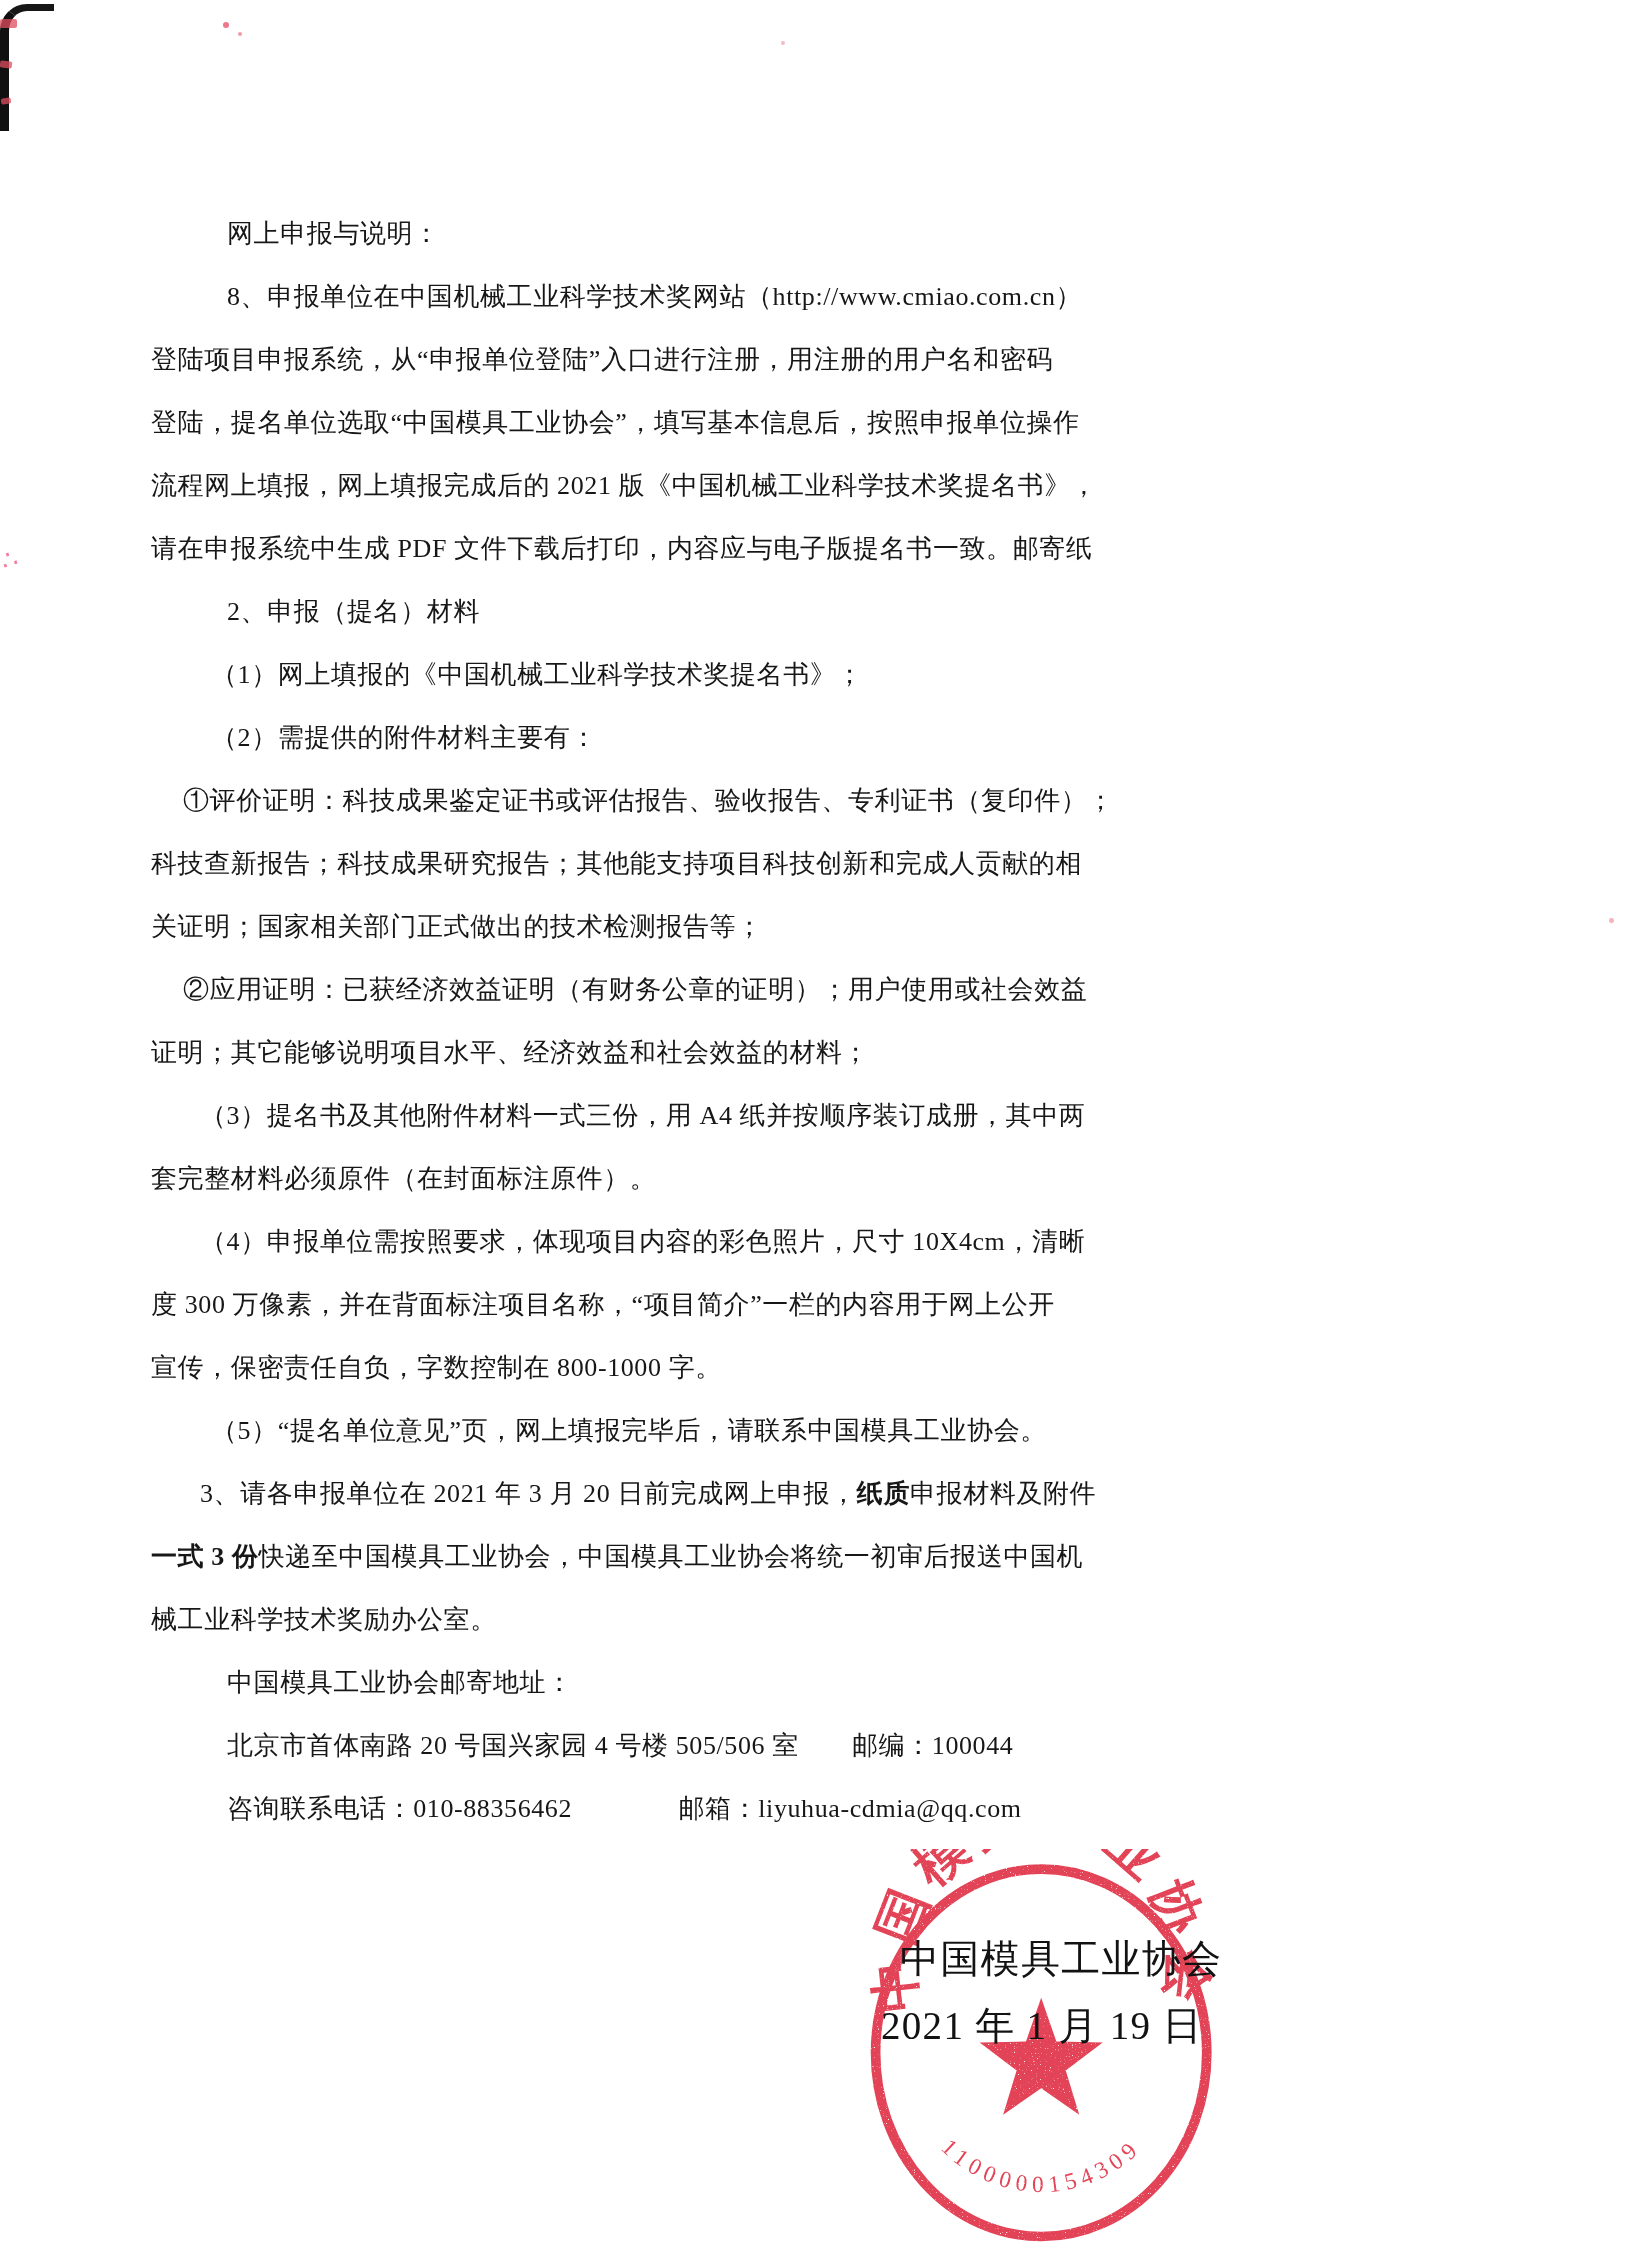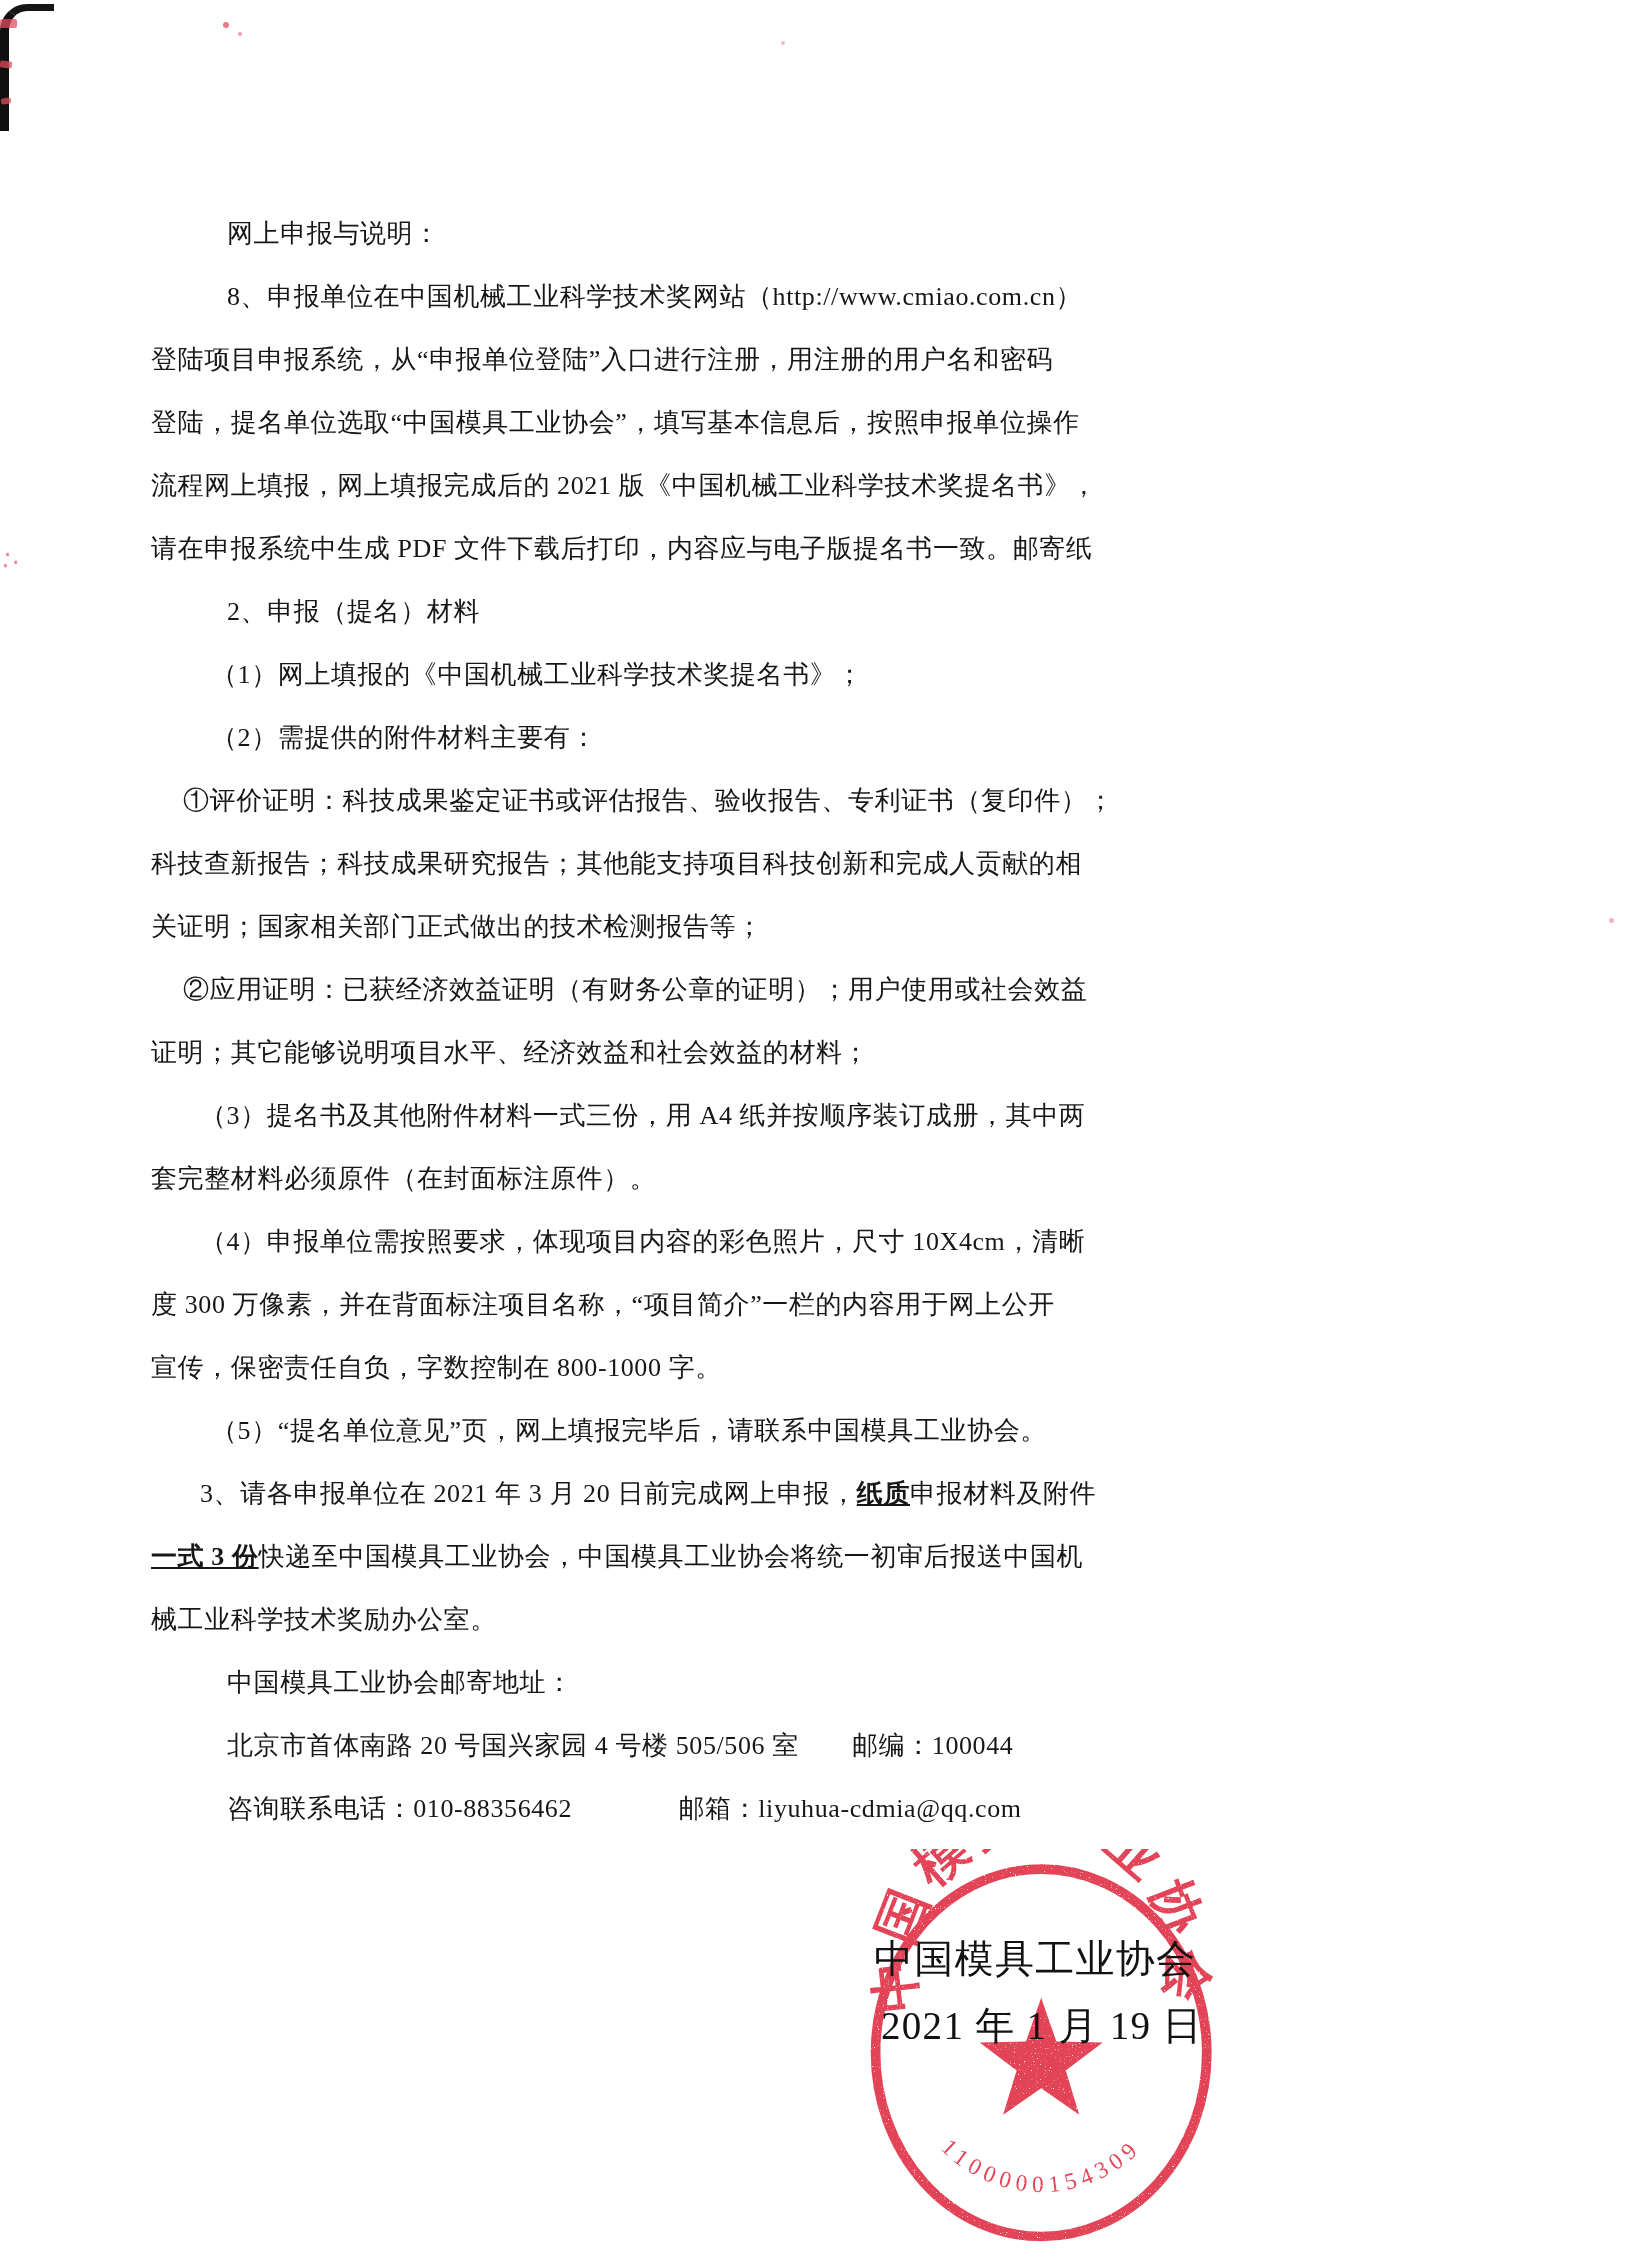--- a/index.html
+++ b/index.html
@@ -12,27 +12,27 @@
   .doc{
     position:absolute;left:151px;top:202px;width:1336px;
     font-size:26px;line-height:63px;color:#171717;
     letter-spacing:0.6px;
   }
   .line{height:63px;white-space:pre;}
   .ind2 {text-indent:76px;}
   .ind15{text-indent:60px;font-family:Liberation Serif, serif;}
   .ind13{text-indent:49px;}
   .ind09{text-indent:32px;}
-  .bold{font-weight:700;text-decoration:underline;}
+  .bold{font-weight:700;}
   
   .sig{
     position:absolute;font-size:39px;line-height:1.1;color:#121212;
     letter-spacing:1.3px;z-index:5;white-space:pre;
   }
-  #sigOrg {left:874px;top:1938px;}
+  #sigOrg {left:900px;top:1938px;}
   #sigDate{left:881px;top:2005px;text-align:right;}
   
   .stampWrap{position:absolute;left:860px;top:1849px;z-index:3;}
   
   .corner{
     position:absolute;left:0;top:3.9px;width:45px;height:120px;z-index:6;
     border-left:9.7px solid #101010;border-top:7.1px solid #161616;
     border-top-left-radius:27px;
   }
   .redtick{position:absolute;background:#e04e60;opacity:.75;z-index:6;border-radius:1.9px;}

